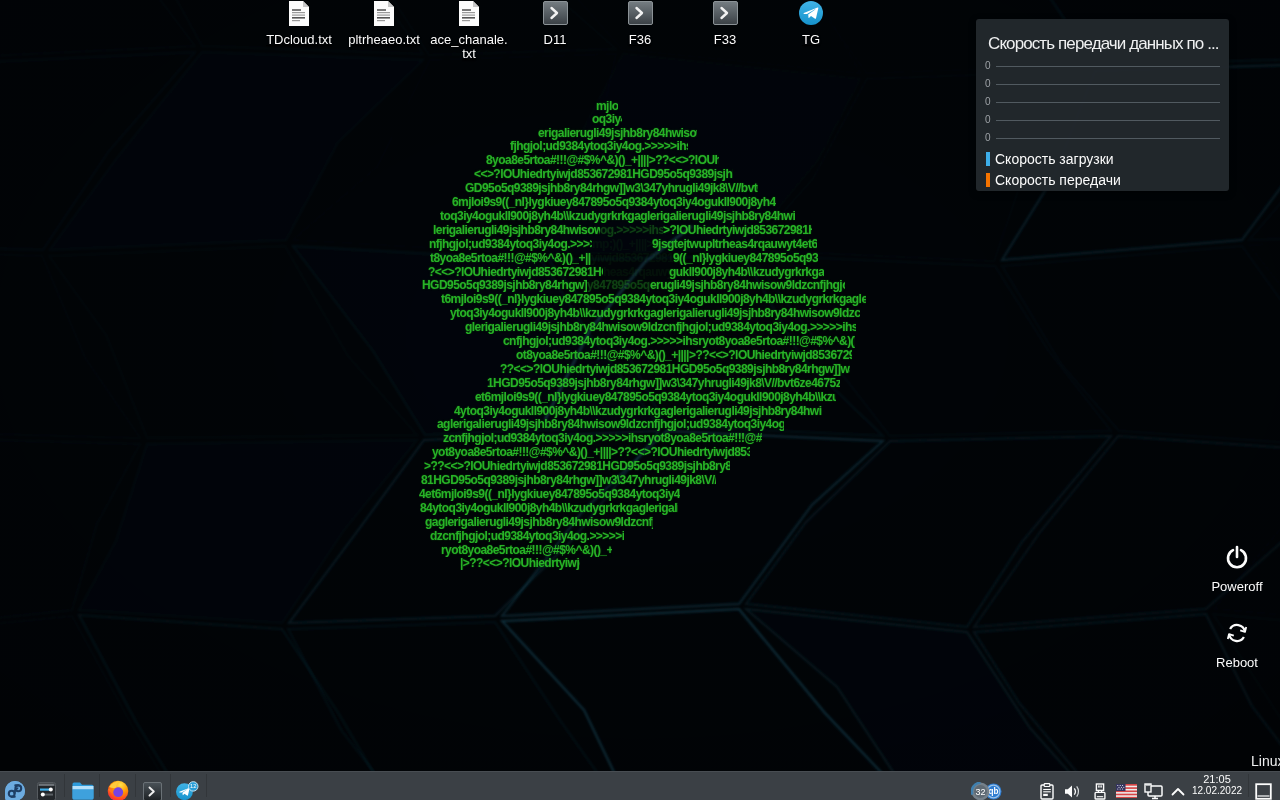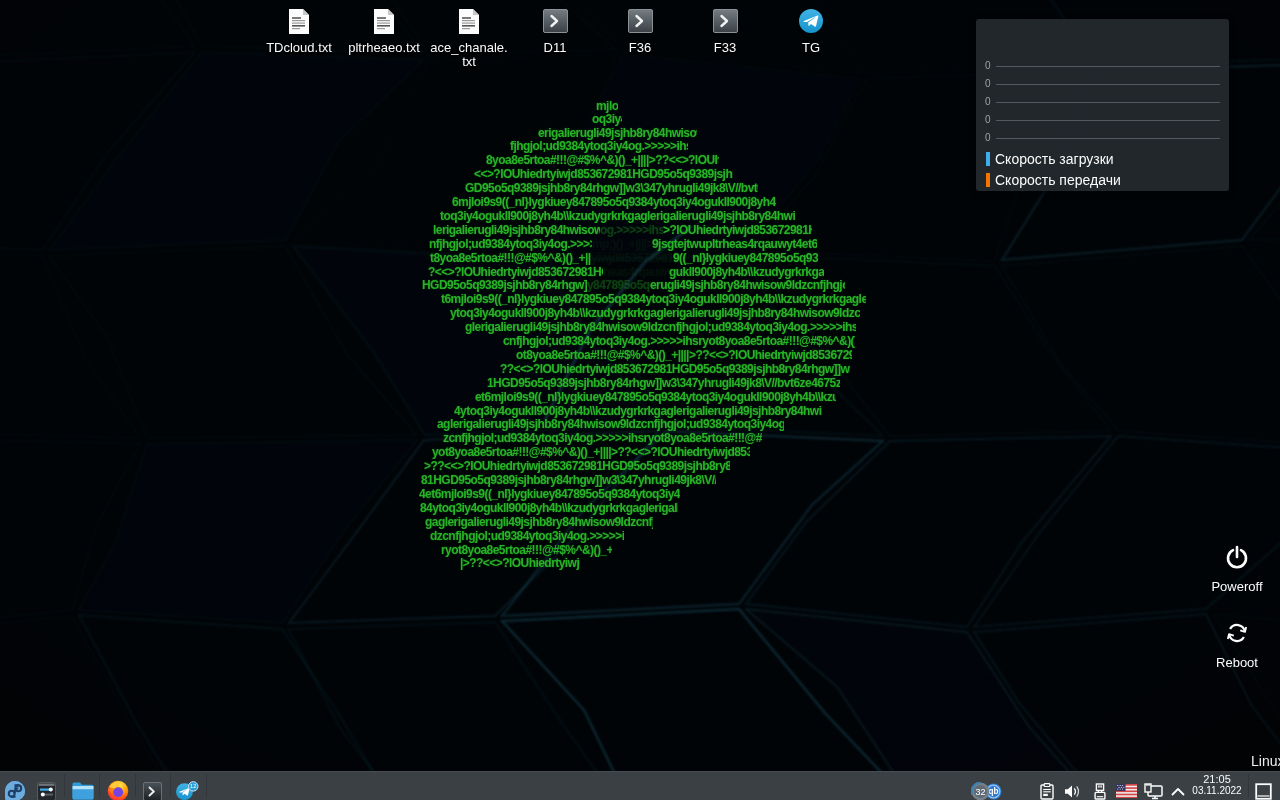--- a/index.html
+++ b/index.html
@@ -1,21 +1,21 @@
 <!DOCTYPE html>
 <html><head><meta charset="utf-8">
 <style>
 * { margin:0; padding:0; box-sizing:border-box; }
 html,body { width:1280px; height:800px; overflow:hidden;
   background:#010408; font-family:"Liberation Sans",sans-serif; }
 #wall { position:absolute; left:0; top:0; }
 .ar { position:absolute; height:13px; overflow:hidden; white-space:nowrap;
   font-size:12px; line-height:13px; letter-spacing:-0.55px; color:#27b227;
   font-weight:bold; text-shadow:0 0 2px rgba(25,140,15,0.55); }
-.dicon { position:absolute; top:8px; width:86px; text-align:center;text-decoration:underline; }
+.dicon { position:absolute; top:0; width:86px; text-align:center;text-decoration:underline; }
 .dicon .ic { height:26px; display:flex; align-items:center; justify-content:center; }
 .dicon .lb { margin-top:7px; color:#fcfcfc; font-size:13px; line-height:14px;
   text-shadow:0 1px 2px rgba(0,0,0,0.9); }
 #netw { position:absolute; left:976px; top:19px; width:253px; height:172px;
   background:rgba(35,41,45,0.95); border-radius:3px; overflow:hidden;
   box-shadow:0 2px 6px rgba(0,0,0,0.5); }
 #netw .title { color:#eff0f1; font-size:17px; letter-spacing:-0.9px; margin:15px 0 0 12px; white-space:nowrap; }
 .grow { position:absolute; left:0; width:100%; height:12px; }
 .grow .z { position:absolute; left:9px; top:0; color:#9da2a6; font-size:10px; }
 .grow .ln { position:absolute; left:20px; right:9px; top:6px; height:1px; background:#515a60; }
@@ -248,20 +248,21 @@
 </linearGradient>
         </defs>
 <circle cx="12" cy="12" r="12" fill="url(#tgg)"></circle>
 <path d="M4.8 11.9 L18.6 6.5 Q19.6 6.2 19.3 7.3 L17 17.2 Q16.7 18.2 15.7 17.6 L12 15 L10.2 16.8 Q9.6 17.3 9.5 16.4 L9.2 13.5 L16.3 8.5 Q16.8 8 16 8.3 L8 12.9 L5 12.9 Q4 12.5 4.8 11.9 Z" fill="#fff"></path>
 </svg>
     </div>
     <div class="lb">TG</div>
   </div>
 
 <div id="netw">
+  <div class="title">Скорость передачи данных по ...</div>
   <div class="grow" style="top:41px">
       <span class="z">0</span>
       <span class="ln"></span>
     </div>
   <div class="grow" style="top:58.5px">
       <span class="z">0</span>
       <span class="ln"></span>
     </div>
   <div class="grow" style="top:76.5px">
       <span class="z">0</span>
@@ -465,21 +466,21 @@
 </div>
 
 <div class="pi" style="left:1169px;width:18px">
 <svg width="14" height="9" viewBox="0 0 14 9">
 <path d="M1.5 7.5 L7 2 L12.5 7.5" stroke="#fcfcfc" stroke-width="1.8" fill="none" stroke-linecap="round" stroke-linejoin="round"></path>
 </svg>
 </div>
 
 <div id="clock">
     <div>21:05</div>
-    <div class="d">03.11.2022</div>
+    <div class="d">12.02.2022</div>
   </div>
 
 <div class="sep" style="left:1248px"></div>
 <div class="pi" style="left:1252px;width:22px">
 <svg width="17" height="17" viewBox="0 0 17 17">
 <rect x="1.2" y="1.2" width="14.6" height="14.6" fill="none" stroke="#fcfcfc" stroke-width="1.8"></rect>
 <line x1="2.5" y1="13" x2="14.5" y2="13" stroke="#fcfcfc" stroke-width="1.2"></line>
 </svg>
 </div>
 

